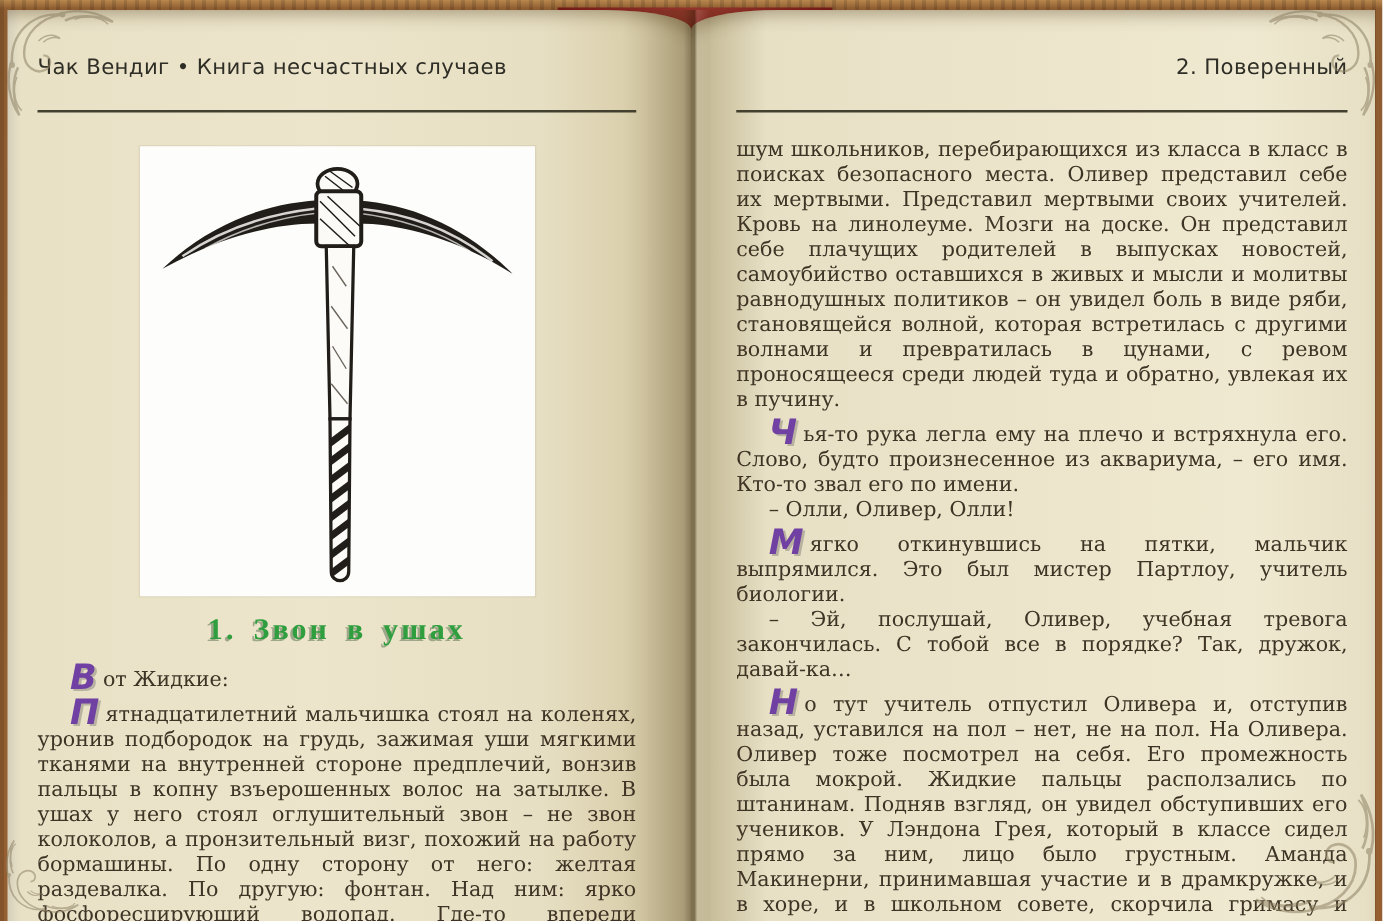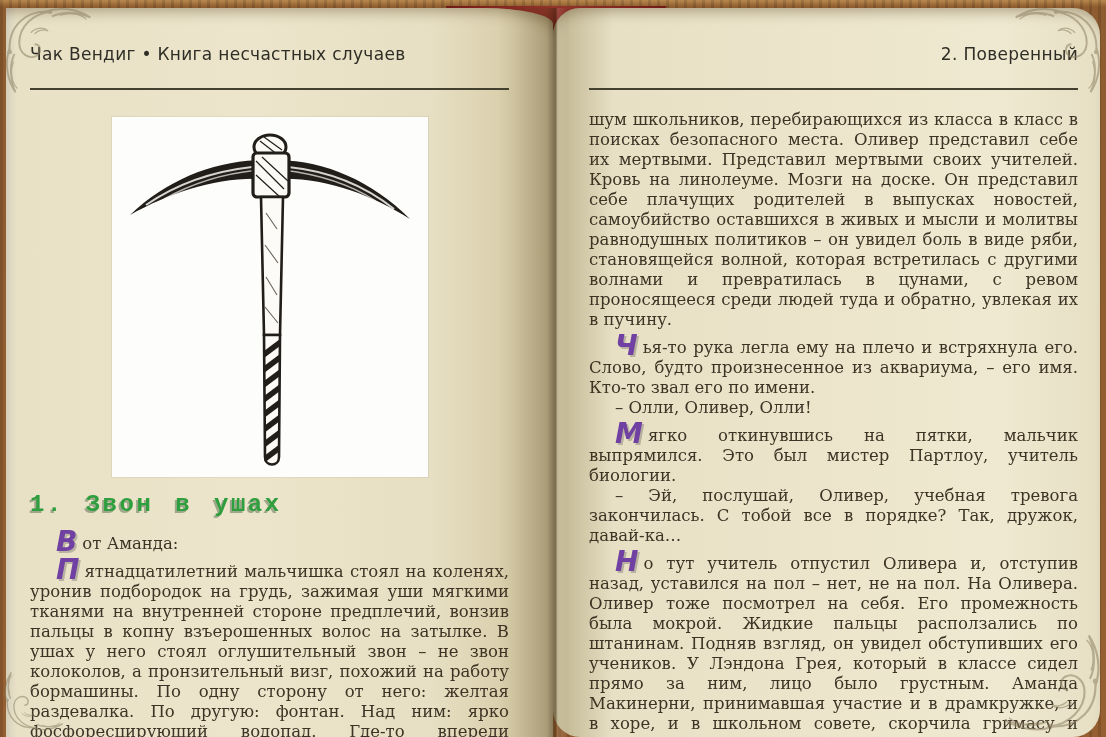--- a/index.html
+++ b/index.html
@@ -19,36 +19,36 @@
   .page { position:absolute; top:8px; bottom:0; height:729px; z-index:2; }
   .page-left { left:6px; width:547px;
     background:linear-gradient(90deg, #d9d3bf 0%, #e8e1c6 2%, #ece5cb 45%, #e7dfc3 78%, #d8cda9 93%, #bfb28d 100%);
     border-top-right-radius:70px 16px;
     box-shadow:inset 0 12px 14px -9px rgba(70,45,12,.4);
     padding:36px 44px 0 24px; }
   .page-right { left:553px; width:547px;
     background:linear-gradient(90deg, #b5a984 0%, #d5cca9 3%, #e7e0c5 11%, #ece5cb 50%, #efe9d1 82%, #e6dfc4 100%);
     border-top-left-radius:70px 16px;
     box-shadow:inset 0 12px 14px -9px rgba(70,45,12,.4);
-    padding:36px 22px 0 36px;border-radius:27px; }
+    padding:36px 22px 0 36px; }
 
   .spine-shade { position:absolute; top:8px; bottom:0; left:498px; width:116px; z-index:3; pointer-events:none;
     background:linear-gradient(90deg, rgba(84,66,30,0) 0%, rgba(84,66,30,.22) 42%, rgba(50,36,12,.45) 49.6%,
       rgba(255,255,250,.12) 51.5%, rgba(84,66,30,.10) 60%, rgba(84,66,30,0) 100%); }
 
   .page-header { font-family:"DejaVu Sans", sans-serif; font-size:17px; color:#2f2e26;
     letter-spacing:.3px; border-bottom:2px solid #43402f; padding-bottom:24px; }
   .page-right .page-header { text-align:right; }
 
   .figure-box { width:316px; height:360px; background:#fdfdfb; margin:27px auto 0;
     box-shadow:0 0 0 1px rgba(90,80,50,.08); }
   .figure-box svg { display:block; width:100%; height:100%; }
 
-  .chapter-heading { font-family:Liberation Mono, monospace; font-weight:bold; font-size:24px;
-    letter-spacing:2.5px; word-spacing:5px; text-align:left; color:#2f9e3e;
+  .chapter-heading { font-family:Liberation Serif, serif; font-weight:bold; font-size:24px;
+    letter-spacing:2.5px; word-spacing:5px; text-align:center; color:#2f9e3e;
     text-shadow:-2px 2px 0 rgba(97,117,88,.55); margin:14px 0 16px; }
 
   .body-text { margin-top:20px; }
   .para { font-size:16.5px; line-height:20px; color:#3e3324; text-align:justify; margin:0 0 8px; }
   .dialogue { text-indent:26px; margin:-8px 0 8px; }
   .cap { font-family:"DejaVu Sans", sans-serif; font-weight:bold; font-style:italic;
     font-size:28px; line-height:0; color:#7040a2; margin-left:26px; margin-right:5px;
     text-shadow:2px 2px 0 rgba(105,100,100,.38); position:relative; top:2px; }
 
   .flourish { position:absolute; z-index:4; pointer-events:none; }
@@ -93,21 +93,21 @@
           <path d="M152 309 L168 297 L168 304 L152 316 Z"></path>
           <path d="M152 324 L168 312 L168 319 L152 331 Z"></path>
           <path d="M152 339 L168 327 L168 334 L152 346 Z"></path>
         </g>
       </svg>
     </div>
 
     <div class="chapter-heading">1. Звон в ушах</div>
 
     <div class="body-text" style="margin-top:6px;">
-      <p class="para"><span class="cap">В</span><span>от Аманда:</span></p>
+      <p class="para"><span class="cap">В</span><span>от Жидкие:</span></p>
       <p class="para"><span class="cap">П</span><span>ятнадцатилетний мальчишка стоял на коленях, уронив подбородок на грудь, зажимая уши мягкими тканями на внутренней стороне предплечий, вонзив пальцы в копну взъерошенных волос на затылке. В ушах у него стоял оглушительный звон – не звон колоколов, а пронзительный визг, похожий на работу бормашины. По одну сторону от него: желтая раздевалка. По другую: фонтан. Над ним: ярко фосфоресцирующий водопад. Где-то впереди прозвучали два выстрела: бах, бах. При каждом выстреле у мальчика вздрогнуло сердце. Где-то позади слышались голоса и</span></p>
     </div>
   </div>
 
   <div class="page page-right">
     <div class="page-header">2. Поверенный</div>
 
     <div class="body-text">
       <p class="para"><span>шум школьников, перебирающихся из класса в класс в поисках безопасного места. Оливер представил себе их мертвыми. Представил мертвыми своих учителей. Кровь на линолеуме. Мозги на доске. Он представил себе плачущих родителей в выпусках новостей, самоубийство оставшихся в живых и мысли и молитвы равнодушных политиков – он увидел боль в виде ряби, становящейся волной, которая встретилась с другими волнами и превратилась в цунами, с ревом проносящееся среди людей туда и обратно, увлекая их в пучину.</span></p>
       <p class="para"><span class="cap">Ч</span><span>ья-то рука легла ему на плечо и встряхнула его. Слово, будто произнесенное из аквариума, – его имя. Кто-то звал его по имени.</span></p>

